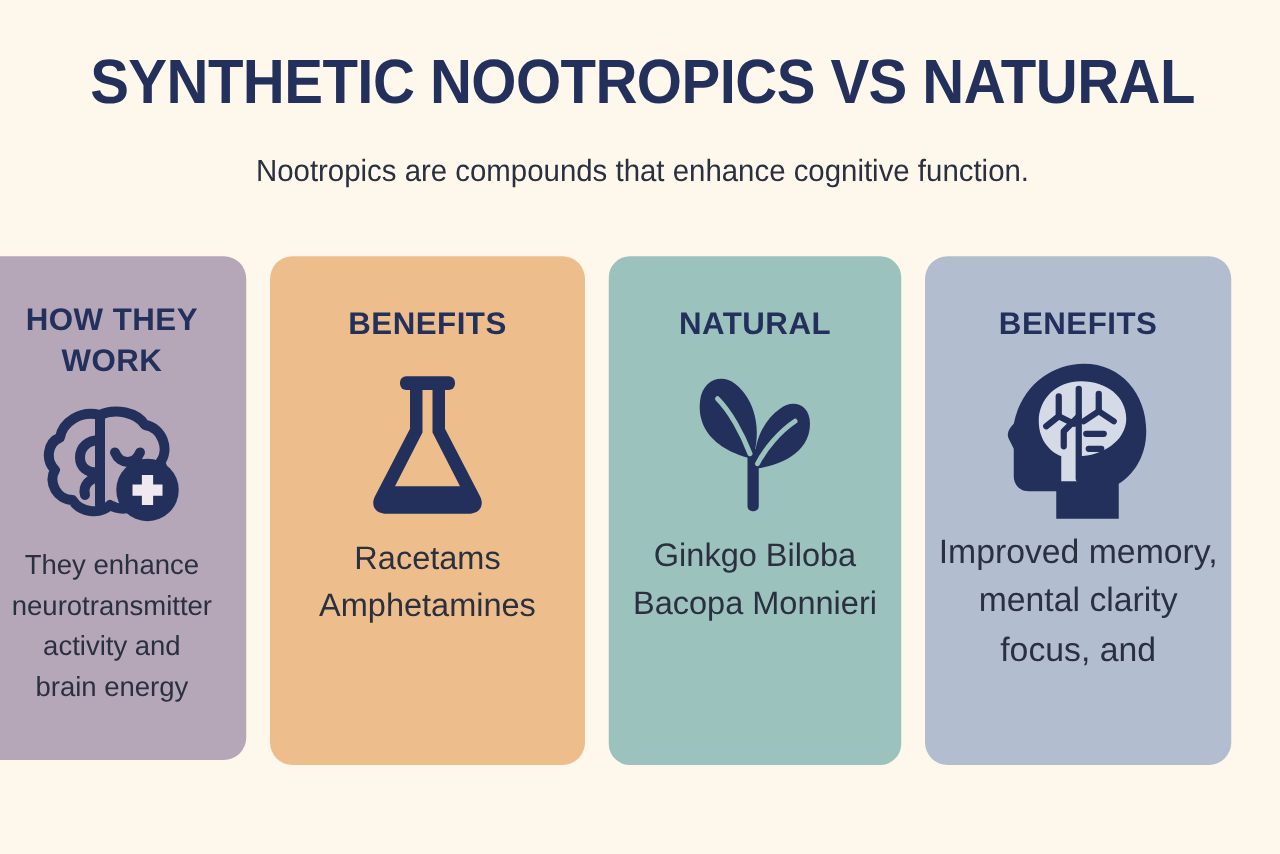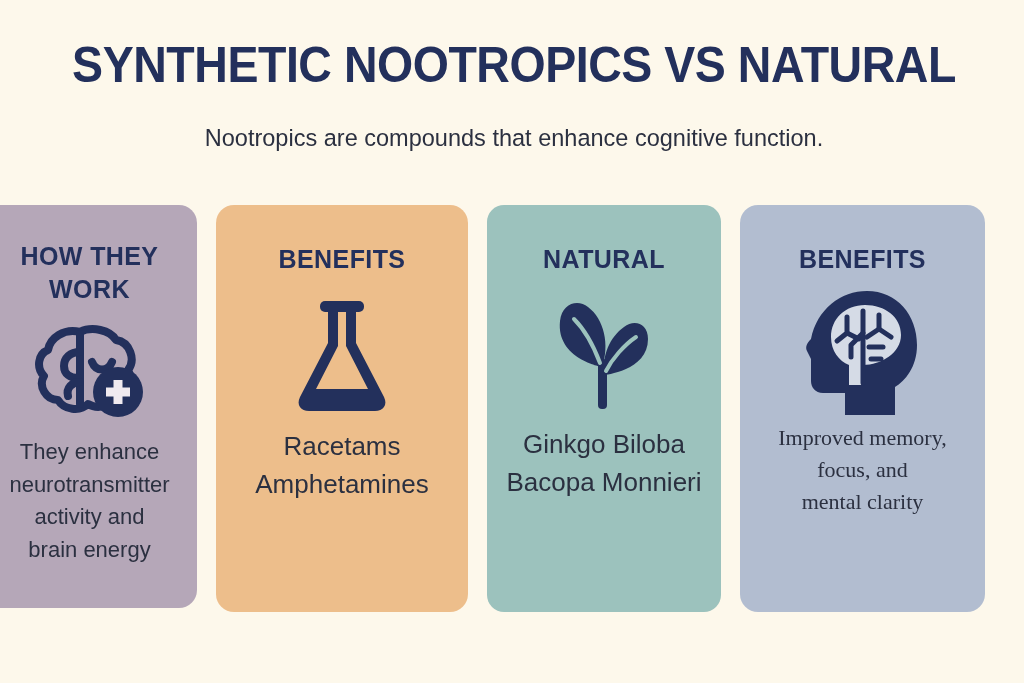--- a/index.html
+++ b/index.html
@@ -100,21 +100,21 @@
     font-size:26px;
     line-height:1.46;
     color:#2B3040;
     text-align:center;
     width:94%;
     margin-top:16px;
   }
   .card-0 .card-body { margin-top:16px; font-size:22px; line-height:1.48; }
   .card-1 .card-body { margin-top:14px; }
   .card-2 .card-body { margin-top:12px; }
-  .card-3 .card-body { margin-top:4px; font-size:22px;font-family:Liberation Serif, serif; }
+  .card-3 .card-body { margin-top:4px; font-size:27px; }
 
   .card-body .line { display:block; white-space:nowrap; }
 
   svg { display:block; }
 </style>
 </head>
 <body style="background: rgb(253, 248, 235);">
 
 <div id="header">
   <div id="page-title">SYNTHETIC NOOTROPICS VS NATURAL</div>
@@ -201,18 +201,18 @@
           <path d="M58 44 L46 56 L46 68"></path>
           <path d="M74 26 L74 40 L86 48"></path>
           <path d="M74 40 L62 48"></path>
           <path d="M64 58 L78 58"></path>
           <path d="M66 70 L76 70"></path>
         </g>
       </svg>
     </div>
     <div class="card-body">
       <span class="line">Improved memory,</span>
+      <span class="line">mental clarity</span>
       <span class="line">focus, and</span>
-      <span class="line">mental clarity</span>
     </div>
   </div>
 
 </div>
 
 </body></html>

